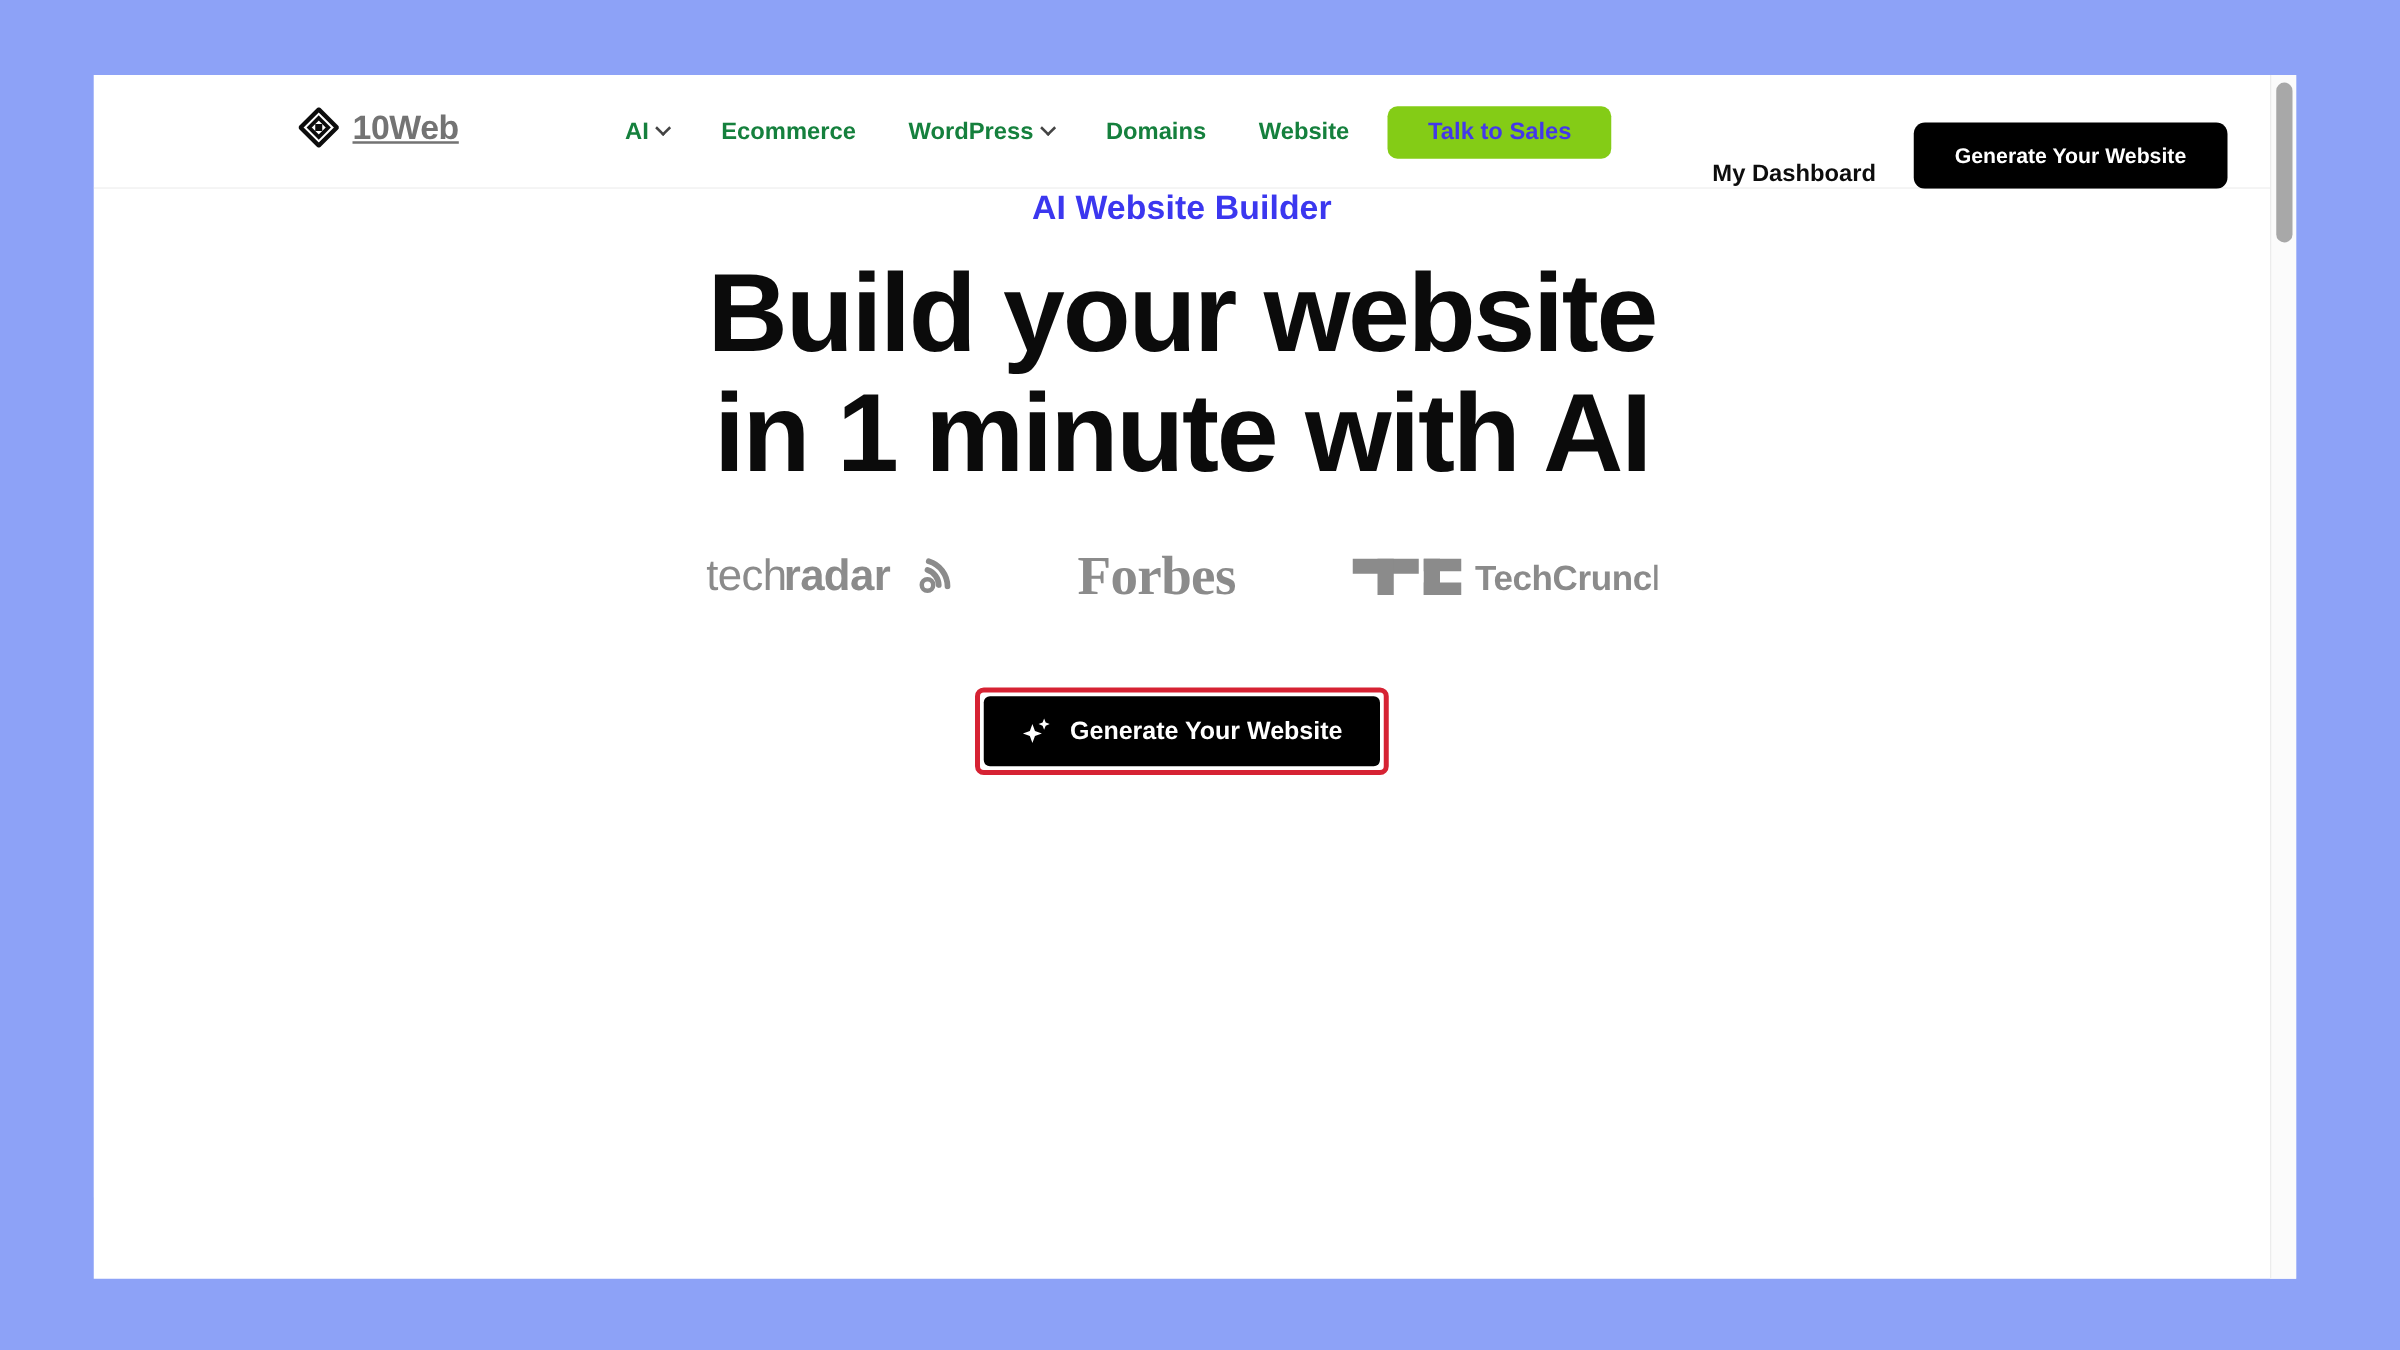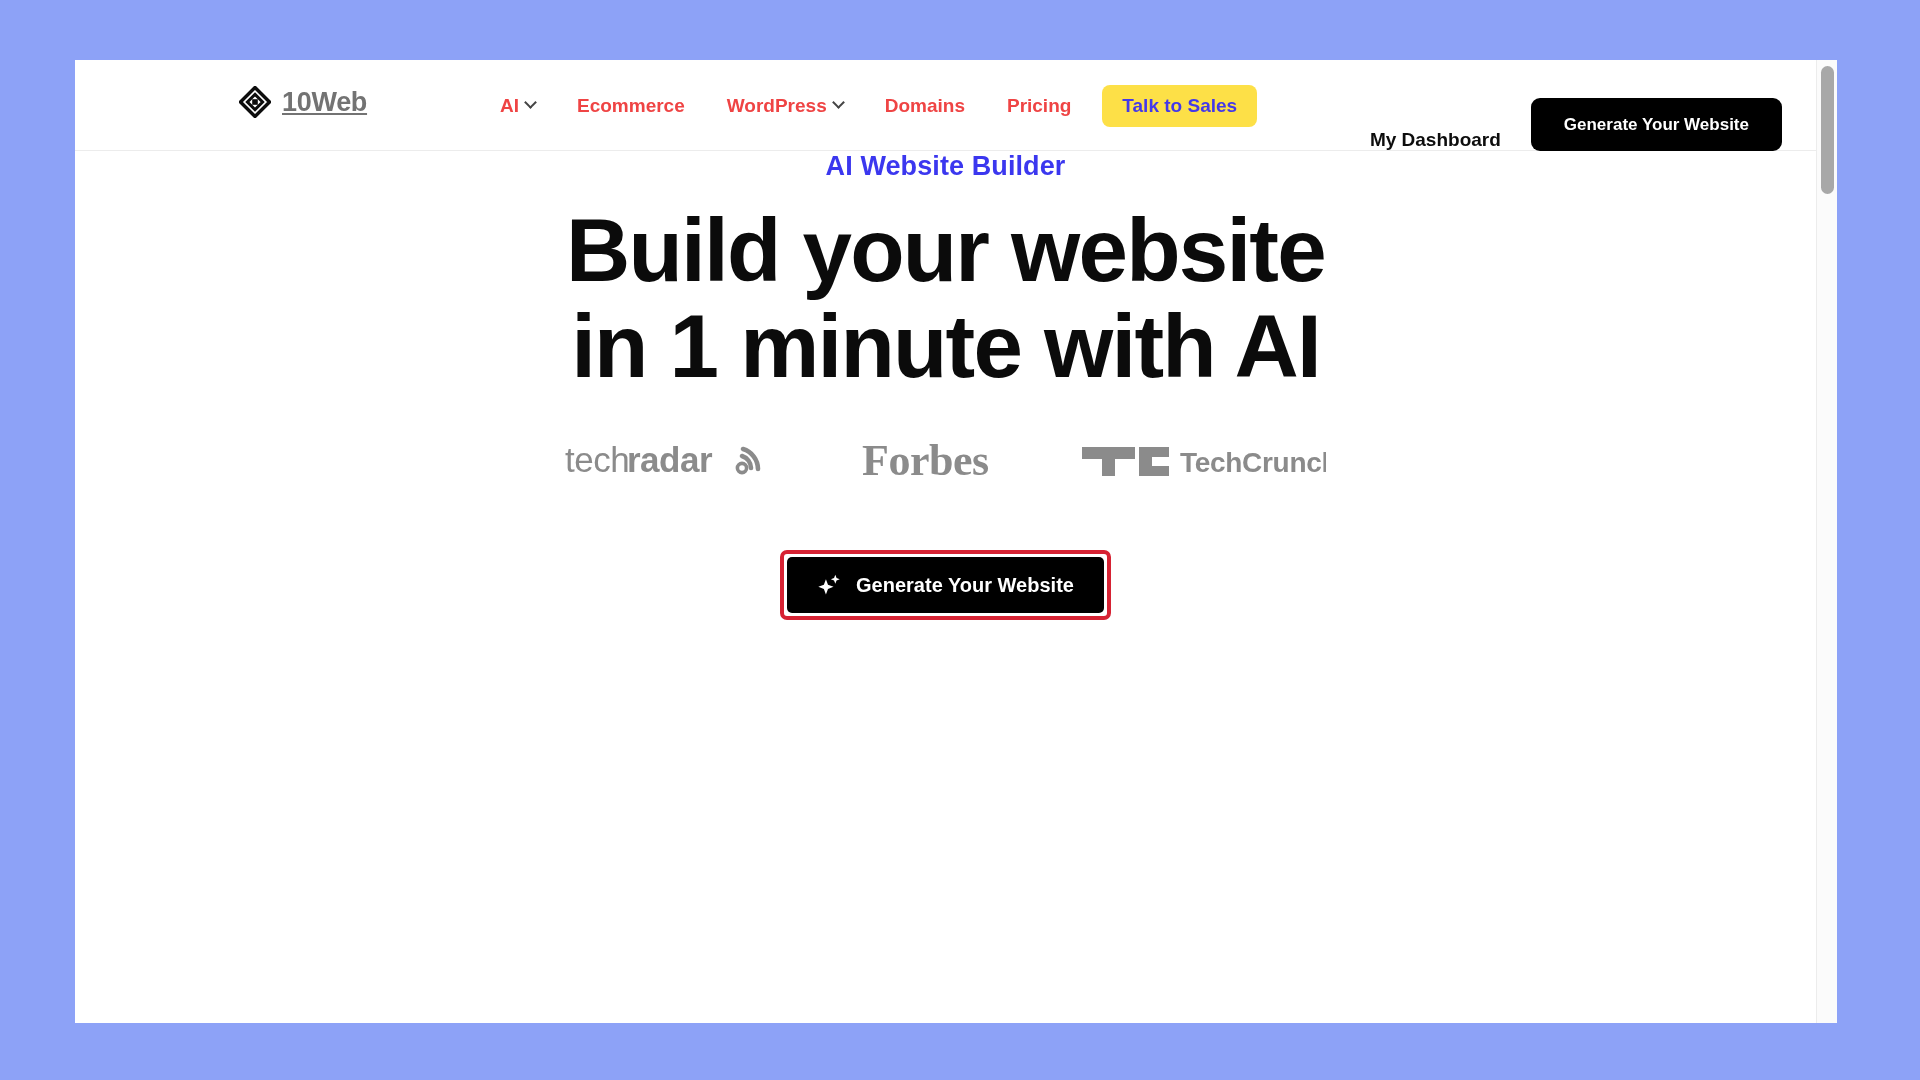--- a/index.html
+++ b/index.html
@@ -95,39 +95,39 @@
     gap: 0px;
   }
   .nav-item {
     display: flex;
     align-items: center;
     gap: 7px;
     padding: 0 21px;
     height: 42px;
     font-size: 19px;
     font-weight: 600;
-    color: #ef4444;
+    color: #15803d;
     text-decoration: none;
     white-space: nowrap;
     cursor: pointer;
   }
   .chev {
     display: inline-block;
     width: 9px;
     height: 9px;
     border-right: 2px solid #444;
     border-bottom: 2px solid #444;
     transform: translateY(-3px) rotate(45deg);
   }
   .nav-item.pill {
-    background: #fde047;
+    background: #84cc16;
     color: #4338ea;
     border-radius: 8px;
     margin-left: 10px;
-    padding: 0 20px;
+    padding: 0 32px;
   }
 
   .header-right {
     position: absolute;
     right: 34px;
     top: 0;
     height: 91px;
     display: flex;
     align-items: flex-end;
     gap: 0;
@@ -249,21 +249,21 @@
           <span>Ecommerce</span>
         </a>
         <a class="nav-item" href="#">
           <span>WordPress</span>
           <i class="chev"></i>
         </a>
         <a class="nav-item" href="#">
           <span>Domains</span>
         </a>
         <a class="nav-item" href="#">
-          <span>Pricing</span>
+          <span>Website</span>
         </a>
         <a class="nav-item pill" href="#">
           <span>Talk to Sales</span>
         </a>
       </nav>
 
       <div class="header-right">
         <a class="dashboard-link" href="#">My Dashboard</a>
         <button class="header-cta">Generate Your Website</button>
       </div>

